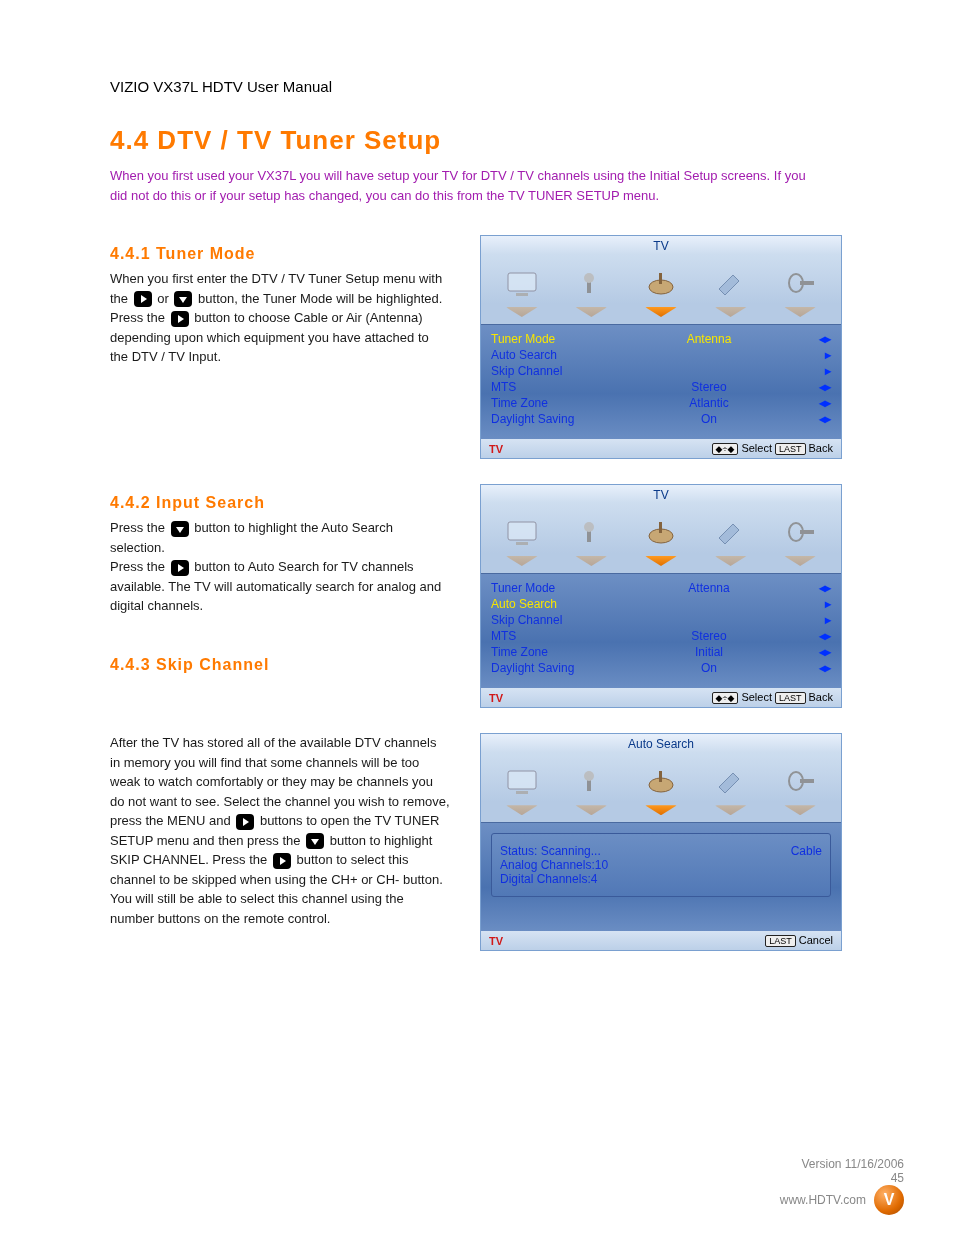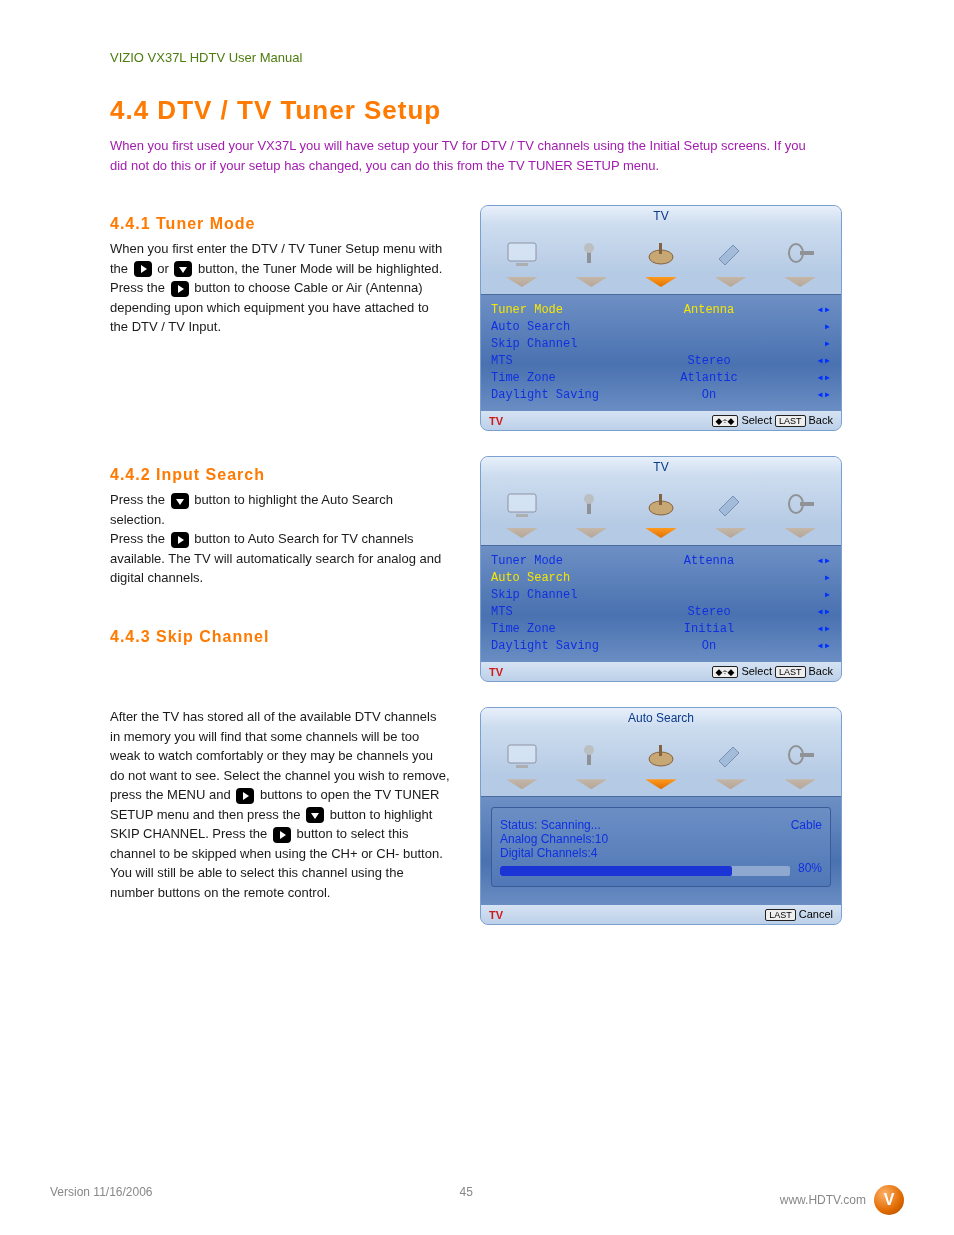--- a/index.html
+++ b/index.html
@@ -8,23 +8,24 @@
     background: #fff;
     font-family: Arial, sans-serif;
     width: 954px;
   }
   .page {
     padding: 50px 60px 40px 110px;
     position: relative;
     min-height: 1145px;
   }
   .header-line {
-    color: #4d7c0f;
-    font-size: 13px;
+    color: #000000;
+    font-size: 15px;
     margin-bottom: 30px;
+    margin-top: 28px;
   }
   .section-title {
     color: #ff7a00;
     font-family: sans-serif;
     letter-spacing: 1px;
     font-weight: bold;
     font-size: 26px;
     margin-bottom: 10px;
   }
   .section-sub {
@@ -75,21 +76,21 @@
     width: 0; height: 0;
     top: 4px;
   }
   .key-icon.right::after { border-left: 6px solid #fff; border-top: 4px solid transparent; border-bottom: 4px solid transparent; left: 7px; }
   .key-icon.down::after  { border-top: 6px solid #fff; border-left: 4px solid transparent; border-right: 4px solid transparent; left: 5px; top:6px;}
 
   
   .tv-panel {
     width: 360px;
     border: 1px solid #7aa0d0;
-    border-radius: 8px;
+    border-radius: 0;
     background: linear-gradient(#d0deef, #9cb8df);
     font-size: 12px;
     overflow: hidden;
   }
   .tv-title {
     text-align: center;
     font-size: 12px;
     color: #0a3a8a;
     padding: 3px 0 1px;
     background: linear-gradient(#e8f0fb, #cdddef);
@@ -138,21 +139,20 @@
     padding: 6px 10px 8px;
     min-height: 100px;
     border-top: 1px solid #4a6aa0;
   }
   .menu-row {
     display: flex;
     justify-content: space-between;
     align-items: flex-end;
     color: #1030e0;
     padding: 1px 0;
-    font-family: Liberation Mono, monospace;
   }
   .menu-row.highlight { color: #f7e600; }
   .menu-label { flex: 0 0 120px; }
   .menu-value { flex: 0 0 110px; text-align: center; }
   .menu-arrow { flex: 0 0 24px; text-align: right; font-weight: bold; }
   .menu-arrow .lr { color:#0030ff; }
   .status-box {
     border:1px solid #3a5a9a;
     border-radius:3px;
     margin: 6px;
@@ -192,23 +192,24 @@
     margin-right:3px;
     vertical-align:middle;
   }
   .footer-page {
     position:absolute;
     bottom: 20px;
     left: 50px;
     right: 50px;
     display:flex;
     justify-content:space-between;
-    align-items:flex-start;
+    align-items:flex-end;
     font-size:12px;
     color:#888;
+    flex-direction:column;
   }
   .brand-circle {
     width:30px;height:30px;border-radius:50%;
     background: radial-gradient(circle at 35% 30%, #ffb066, #e06a00 60%, #a04800);
     display:flex;align-items:center;justify-content:center;
     color:#fff;font-weight:bold;font-size:16px;
   }
   
   .ic { width:36px;height:30px; display:block; }
 </style>
@@ -473,26 +474,20 @@
           <span class="arrow-cell"><span class="down-chevron dim"></span></span>
         </div>
         <div class="menu-list" style="padding:4px;">
           <div class="status-box">
             <div class="sb-row">
               <span>Status: Scanning...</span>
               <span>Cable</span>
             </div>
             <div>Analog Channels:10</div>
             <div>Digital Channels:4</div>
-            <div class="sb-row" style="align-items:center;gap:8px;">
-              <div class="progress-outer" style="flex:1;">
-                <div class="progress-inner" id="progress-fill" style="width: 80%;"></div>
-              </div>
-              <span>80%</span>
-            </div>
           </div>
         </div>
         <div class="tv-footer">
           <span class="tv-label">TV</span>
           <span>
             <span class="btn-frame">LAST</span><span>Cancel</span>
           </span>
         </div>
       </div>
     </div>

